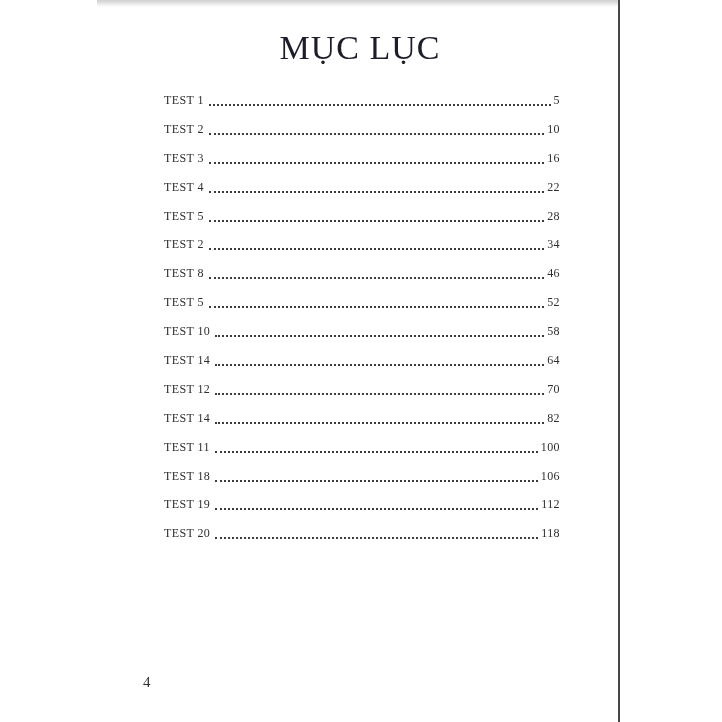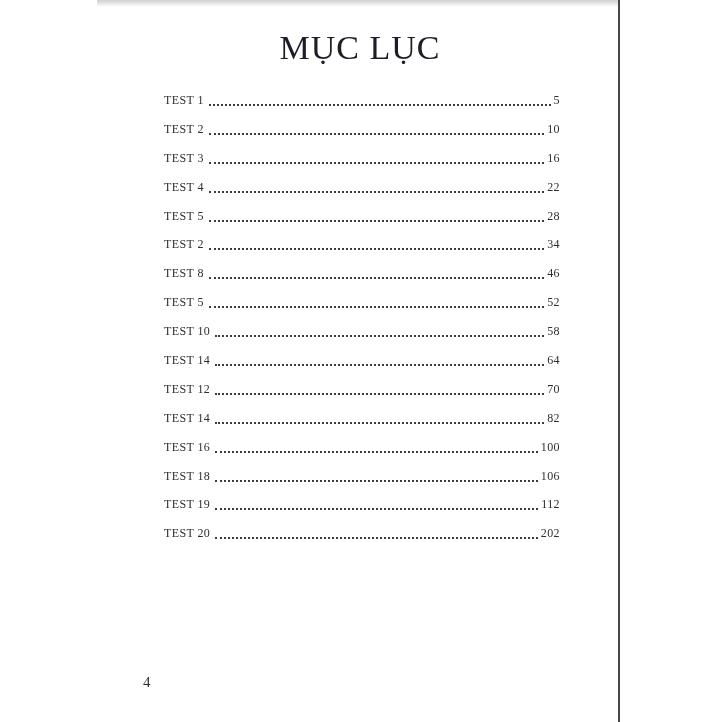--- a/index.html
+++ b/index.html
@@ -128,35 +128,35 @@
         <span class="toc-label">TEST 12</span>
         <span class="toc-dots"></span>
         <span class="toc-page">70</span>
       </div>
       <div class="toc-row">
         <span class="toc-label">TEST 14</span>
         <span class="toc-dots"></span>
         <span class="toc-page">82</span>
       </div>
       <div class="toc-row">
-        <span class="toc-label">TEST 16</span>
+        <span class="toc-label">TEST 11</span>
         <span class="toc-dots"></span>
         <span class="toc-page">100</span>
       </div>
       <div class="toc-row">
         <span class="toc-label">TEST 18</span>
         <span class="toc-dots"></span>
         <span class="toc-page">106</span>
       </div>
       <div class="toc-row">
         <span class="toc-label">TEST 19</span>
         <span class="toc-dots"></span>
         <span class="toc-page">112</span>
       </div>
       <div class="toc-row">
         <span class="toc-label">TEST 20</span>
         <span class="toc-dots"></span>
-        <span class="toc-page">202</span>
+        <span class="toc-page">118</span>
       </div>
     </div>
 
   <div class="footer-page-number">4</div>
 </div>
 
 </body></html>

